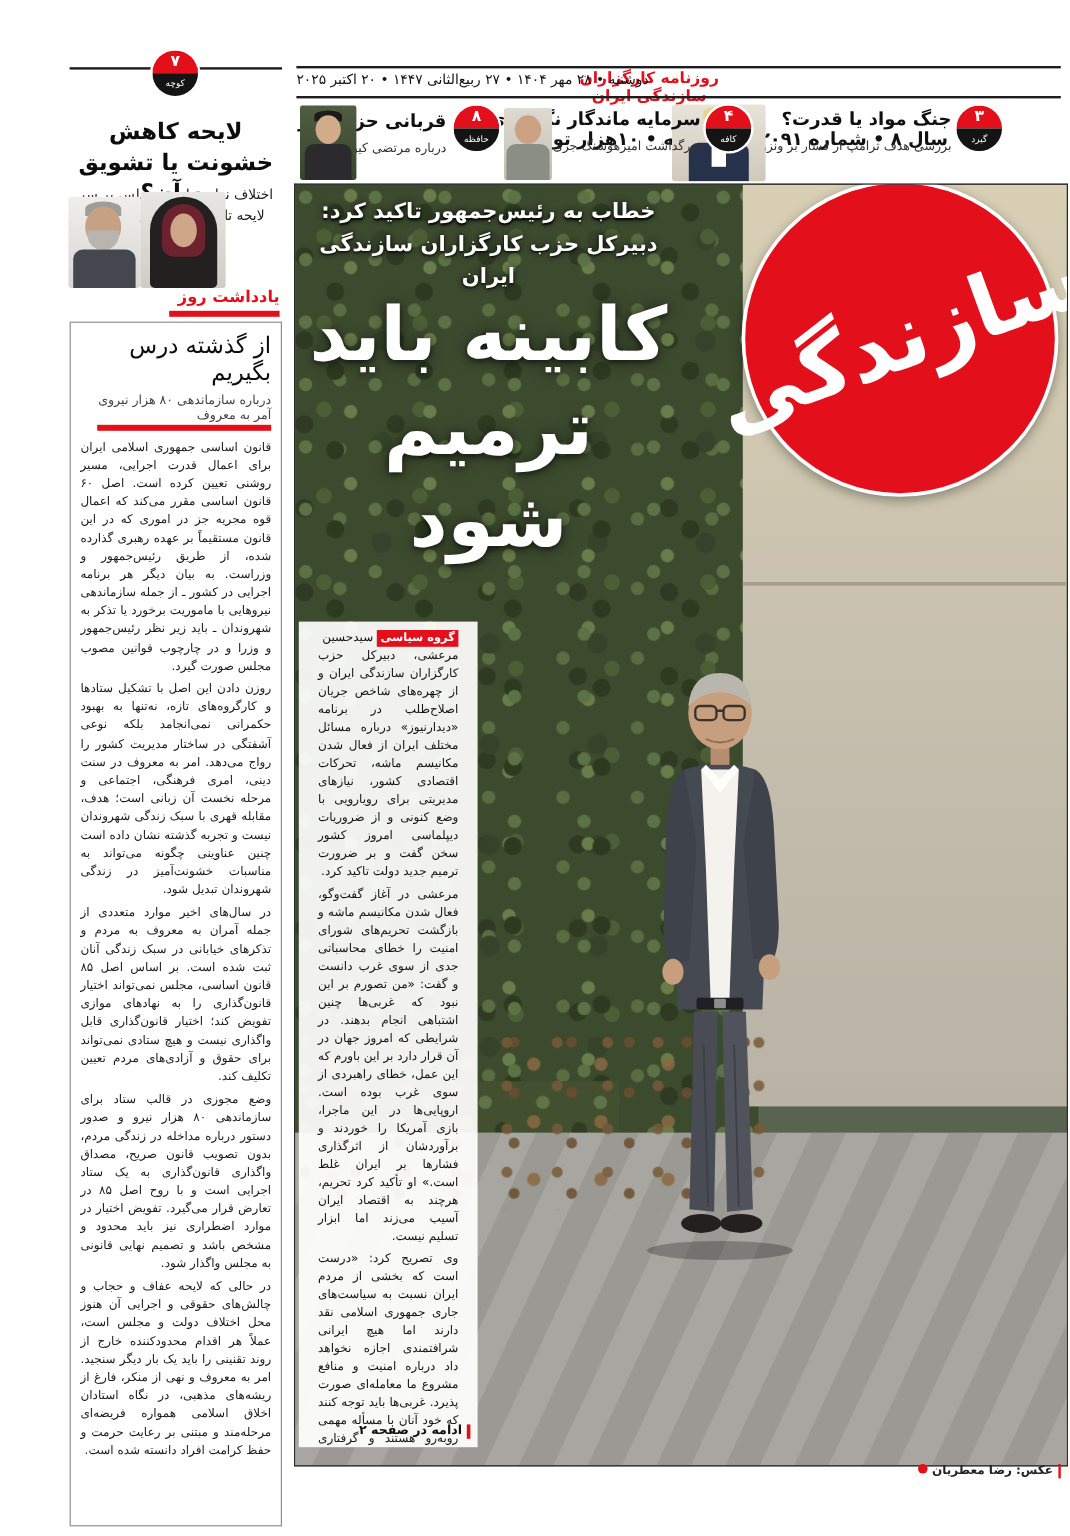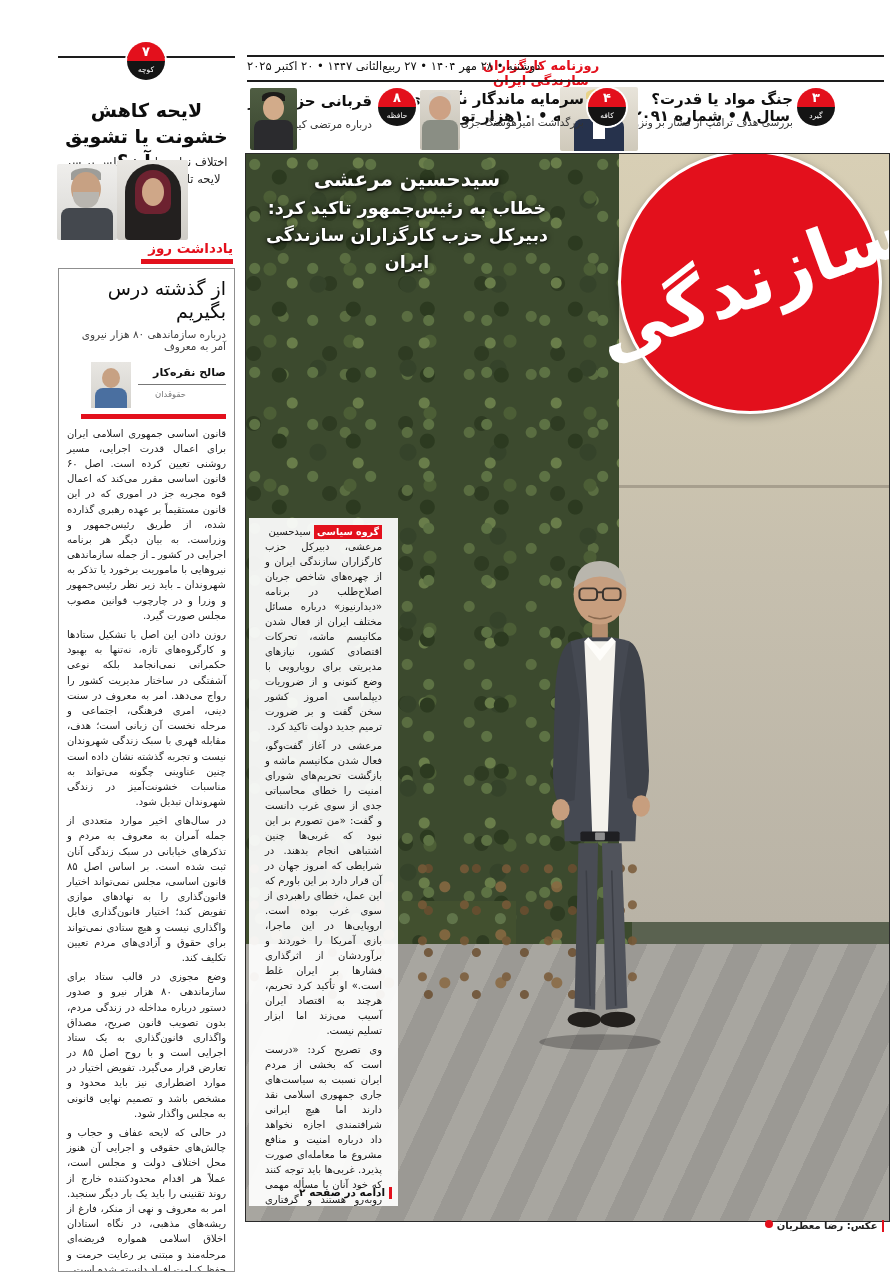--- a/index.html
+++ b/index.html
@@ -182,29 +182,20 @@
     <div class="veil"></div>
     <div class="scarf"></div>
     <div class="face"></div>
   </div>
 
   <div class="note-label">یادداشت روز</div>
   <div class="note-bar"></div>
   <div class="note-box">
     <div class="note-title">از گذشته درس بگیریم</div>
     <div class="note-sub">درباره سازماندهی ۸۰ هزار نیروی آمر به معروف</div>
-    <div class="author-row">
-      <div class="author-photo">
-        <div class="head"></div>
-        <div class="body"></div>
-      </div>
-      <div class="author-name">صالح نقره‌کار</div>
-      <div class="author-line"></div>
-      <div class="author-role">حقوقدان</div>
-    </div>
     <div class="note-redbar"></div>
     <div class="note-body">
       <p>قانون اساسی جمهوری اسلامی ایران برای اعمال قدرت اجرایی، مسیر روشنی تعیین کرده است. اصل ۶۰ قانون اساسی مقرر می‌کند که اعمال قوه مجریه جز در اموری که در این قانون مستقیماً بر عهده رهبری گذارده شده، از طریق رئیس‌جمهور و وزراست. به بیان دیگر هر برنامه اجرایی در کشور ـ از جمله سازماندهی نیروهایی با ماموریت برخورد یا تذکر به شهروندان ـ باید زیر نظر رئیس‌جمهور و وزرا و در چارچوب قوانین مصوب مجلس صورت گیرد.</p>
       <p>روزن دادن این اصل با تشکیل ستادها و کارگروه‌های تازه، نه‌تنها به بهبود حکمرانی نمی‌انجامد بلکه نوعی آشفتگی در ساختار مدیریت کشور را رواج می‌دهد. امر به معروف در سنت دینی، امری فرهنگی، اجتماعی و مرحله نخست آن زبانی است؛ هدف، مقابله قهری با سبک زندگی شهروندان نیست و تجربه گذشته نشان داده است چنین عناوینی چگونه می‌تواند به مناسبات خشونت‌آمیز در زندگی شهروندان تبدیل شود.</p>
       <p>در سال‌های اخیر موارد متعددی از جمله آمران به معروف به مردم و تذکرهای خیابانی در سبک زندگی آنان ثبت شده است. بر اساس اصل ۸۵ قانون اساسی، مجلس نمی‌تواند اختیار قانون‌گذاری را به نهادهای موازی تفویض کند؛ اختیار قانون‌گذاری قابل واگذاری نیست و هیچ ستادی نمی‌تواند برای حقوق و آزادی‌های مردم تعیین تکلیف کند.</p>
       <p>وضع مجوزی در قالب ستاد برای سازماندهی ۸۰ هزار نیرو و صدور دستور درباره مداخله در زندگی مردم، بدون تصویب قانون صریح، مصداق واگذاری قانون‌گذاری به یک ستاد اجرایی است و با روح اصل ۸۵ در تعارض قرار می‌گیرد. تفویض اختیار در موارد اضطراری نیز باید محدود و مشخص باشد و تصمیم نهایی قانونی به مجلس واگذار شود.</p>
       <p>در حالی که لایحه عفاف و حجاب و چالش‌های حقوقی و اجرایی آن هنوز محل اختلاف دولت و مجلس است، عملاً هر اقدام محدودکننده خارج از روند تقنینی را باید یک بار دیگر سنجید. امر به معروف و نهی از منکر، فارغ از ریشه‌های مذهبی، در نگاه استادان اخلاق اسلامی همواره فریضه‌ای مرحله‌مند و مبتنی بر رعایت حرمت و حفظ کرامت افراد دانسته شده است.</p>
 
     </div>
   </div>
@@ -241,25 +232,28 @@
       <rect x="103" y="42" width="18" height="12" rx="4" fill="none" stroke="#38332e" stroke-width="2"></rect>
       <line x1="97" y1="46" x2="103" y2="46" stroke="#38332e" stroke-width="2"></line>
       <path d="M88 70 Q100 76 112 70" stroke="#8a6a50" stroke-width="1.5" fill="none"></path>
     </svg>
 
     <div class="logo">
       <span>سازندگی</span>
     </div>
 
     <div class="kicker">
-      <div class="k1">سیدحسین مرعشی</div>
       <div class="k2">خطاب به رئیس‌جمهور تاکید کرد:</div>
       <div class="k2">دبیرکل حزب کارگزاران سازندگی ایران</div>
     </div>
 
+    <div class="headline">
+      <div>کابینه باید</div>
+      <div>ترمیم شود</div>
+    </div>
 
     <div class="panel">
       <p><span class="group-label">گروه سیاسی</span><span>سیدحسین مرعشی، دبیرکل حزب کارگزاران سازندگی ایران و از چهره‌های شاخص جریان اصلاح‌طلب در برنامه «دیدارنیوز» درباره مسائل مختلف ایران از فعال شدن مکانیسم ماشه، تحرکات اقتصادی کشور، نیازهای مدیریتی برای رویارویی با وضع کنونی و از ضروریات دیپلماسی امروز کشور سخن گفت و بر ضرورت ترمیم جدید دولت تاکید کرد.</span></p>
       <p>مرعشی در آغاز گفت‌وگو، فعال شدن مکانیسم ماشه و بازگشت تحریم‌های شورای امنیت را خطای محاسباتی جدی از سوی غرب دانست و گفت: «من تصورم بر این نبود که غربی‌ها چنین اشتباهی انجام بدهند. در شرایطی که امروز جهان در آن قرار دارد بر این باورم که این عمل، خطای راهبردی از سوی غرب بوده است. اروپایی‌ها در این ماجرا، بازی آمریکا را خوردند و برآوردشان از اثرگذاری فشارها بر ایران غلط است.» او تأکید کرد تحریم، هرچند به اقتصاد ایران آسیب می‌زند اما ابزار تسلیم نیست.</p>
       <p>وی تصریح کرد: «درست است که بخشی از مردم ایران نسبت به سیاست‌های جاری جمهوری اسلامی نقد دارند اما هیچ ایرانی شرافتمندی اجازه نخواهد داد درباره امنیت و منافع مشروع ما معامله‌ای صورت پذیرد. غربی‌ها باید توجه کنند که خود آنان با مسأله مهمی روبه‌رو هستند و گرفتاری بزرگی در حل نزاع میان روسیه و اوکراین دارند. اگر اروپایی‌ها بخواهند مشکلی را حل کنند نخست باید به حل این مناقشه بپردازند؛ چرا در مورد ایران مرتکب چنین خطاهایی می‌شوند؟»</p>
 
       <div class="continue">
         <span class="cbar"></span>
         <span class="ctext">ادامه در صفحه ۲</span>
       </div>

